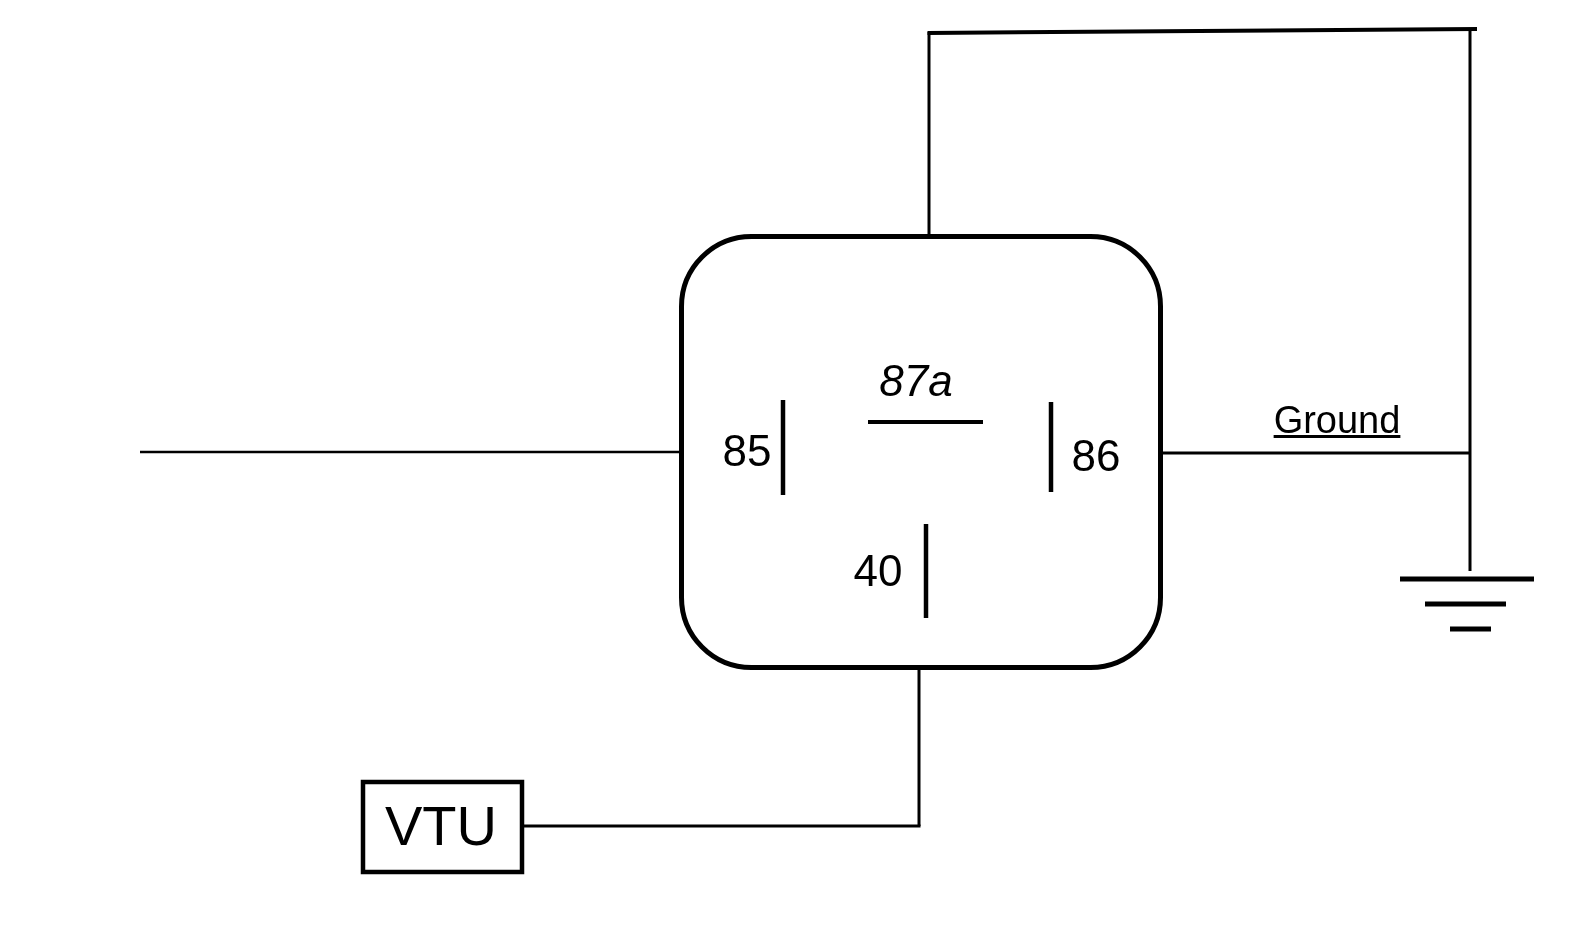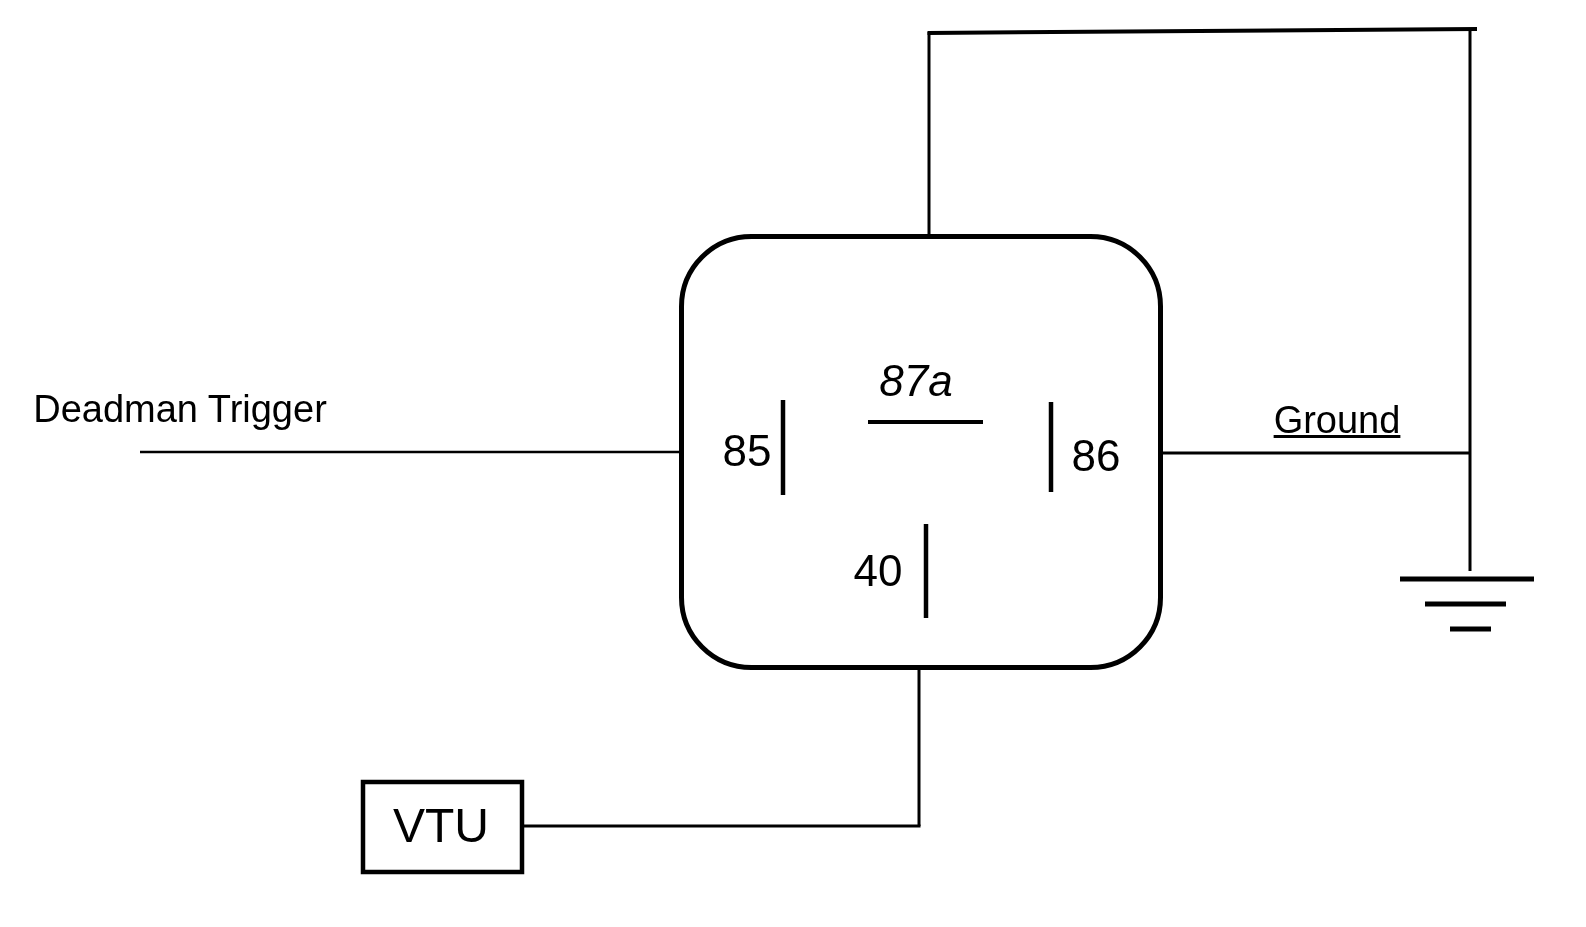--- a/index.html
+++ b/index.html
@@ -33,21 +33,21 @@
   }
   .label {
     position: absolute;
     color: var(--text-color);
     white-space: nowrap;
     line-height: 1;
     transform: translate(-50%, -50%);
   }
   .label-outer { font-size: 38px; }
   .label-pin   { font-size: 44px; }
-  .label-vtu   { font-size: 48px; }
+  .label-vtu   { font-size: 56px; }
 </style>
 </head>
 <body>
 
 <div class="canvas">
 
   <svg class="diagram-svg" viewBox="0 0 1586 927">
 
     <line x1="140" y1="452" x2="681" y2="452" stroke-width="2.5"></line>
 
@@ -69,21 +69,20 @@
       <line x1="1425" y1="604" x2="1506" y2="604" stroke-width="5"></line>
       <line x1="1450" y1="629" x2="1491" y2="629" stroke-width="5"></line>
     </g>
 
     <line x1="919" y1="668" x2="919" y2="826" stroke-width="3"></line>
     <line x1="522" y1="826" x2="920.5" y2="826" stroke-width="3"></line>
 
     <rect x="363" y="782" width="159" height="90" stroke-width="4.5"></rect>
   </svg>
 
-  <div class="label label-outer" style="left:180px; top:409px;">Deadman Trigger</div>
 
   <div class="label label-outer" style="left:1337px; top:420px;text-decoration:underline;">Ground</div>
 
   <div class="label label-vtu" style="left:441px; top:826px;">VTU</div>
 
   <div class="label label-pin" style="left:747px; top:451px;">85</div>
 
   <div class="label label-pin" style="left:1096px; top:456px;">86</div>
 
   <div class="label label-pin" style="left:916px; top:381px;font-style:italic;">87a</div>

